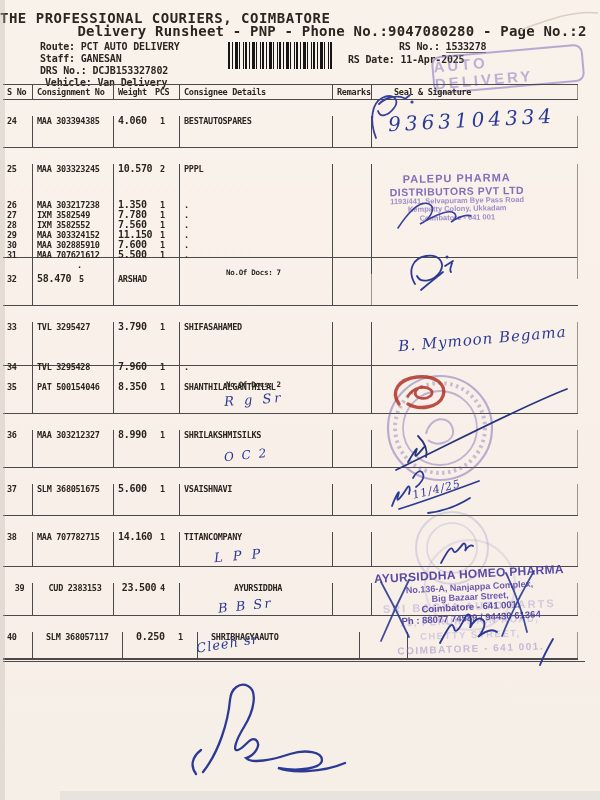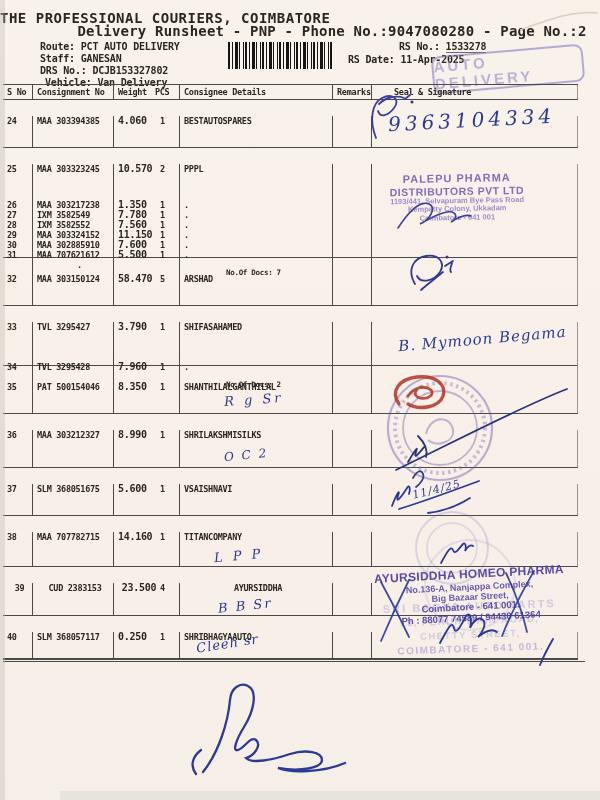--- a/index.html
+++ b/index.html
@@ -177,23 +177,20 @@
       </div>
       <div class="c"></div>
         <div class="c last"></div>
     </div>
 
     <div class="trow pt" style="height:48px;">
       <div class="c">
           <span class="ln">32</span>
         </div>
       <div class="c">
-          <span class="ln">MAA 303150124</span>
-        </div>
-      <div class="c">
           <div class="wprow">
             <span class="w">58.470</span>
             <span class="p">5</span>
           </div>
         </div>
       <div class="c">
           <span class="ln">ARSHAD</span>
         </div>
       <div class="c"></div>
         <div class="c last"></div>
@@ -320,21 +317,21 @@
             <span class="p">4</span>
           </div>
         </div>
       <div class="c">
           <span class="ln">AYURSIDDHA</span>
         </div>
       <div class="c"></div>
         <div class="c last"></div>
     </div>
 
-    <div class="trow pt" style="height:43px;">
+    <div class="trow pt" style="height:43px;gap:9px;">
       <div class="c">
           <span class="ln">40</span>
         </div>
       <div class="c">
           <span class="ln">SLM 368057117</span>
         </div>
       <div class="c">
           <div class="wprow">
             <span class="w">0.250</span>
             <span class="p">1</span>

